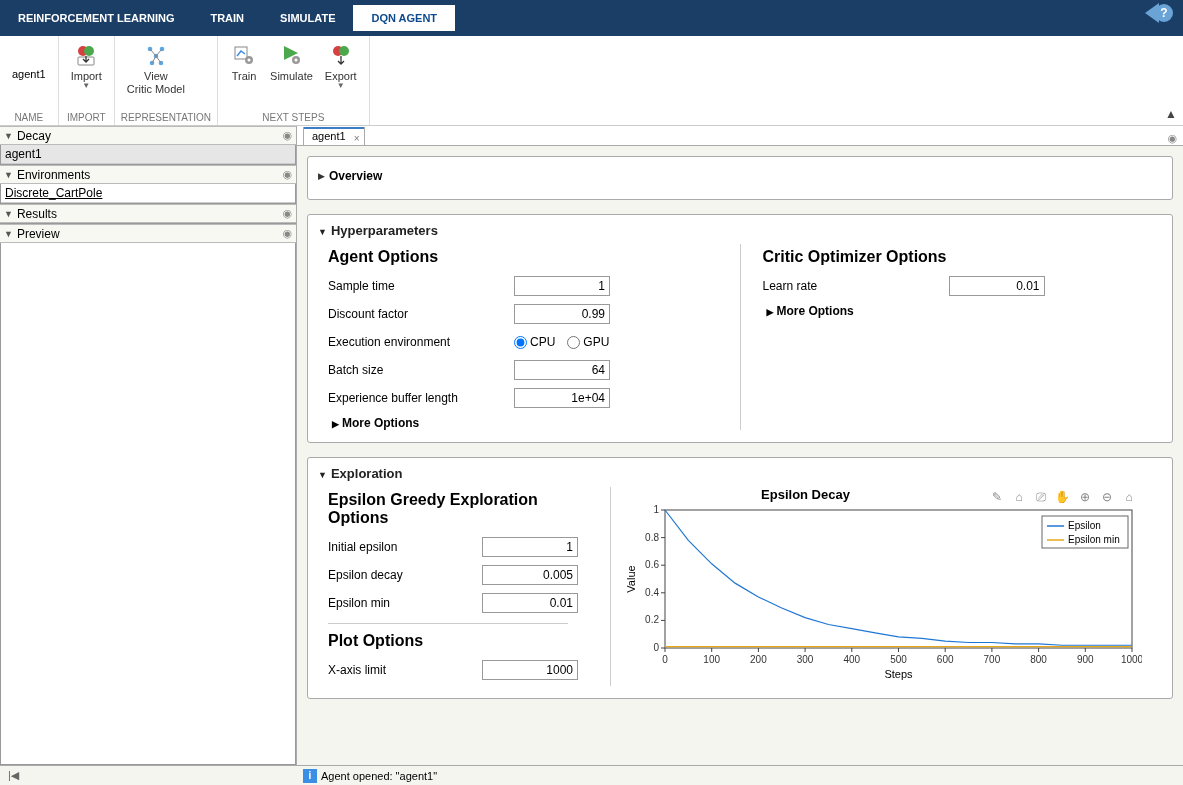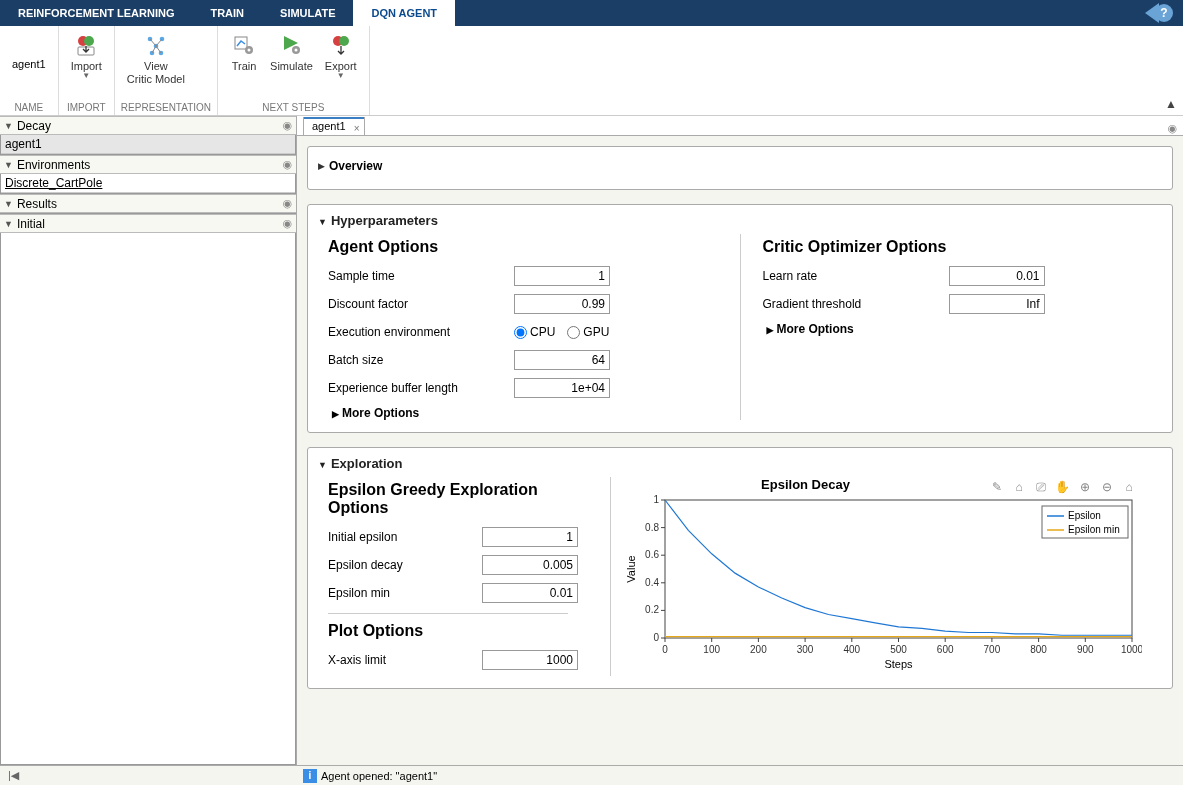--- a/index.html
+++ b/index.html
@@ -13,21 +13,21 @@
   display: flex;
   flex-direction: column;
   overflow: hidden;
 }
 
 
 .top-tabs {
   background: #1a3e66;
   display: flex;
   align-items: center;
-  height: 26px;
+  height: 36px;
   position: relative;
 }
 .top-tab {
   color: #fff;
   padding: 0 18px;
   height: 26px;
   line-height: 26px;
   font-size: 11px;
   font-weight: bold;
   cursor: pointer;
@@ -507,21 +507,21 @@
         <span class="tri">▼</span>
         <span>Results</span>
         <span class="pin">◉</span>
       </div>
       <div class="panel-body"></div>
     </div>
 
     <div class="panel" id="panel-preview">
       <div class="panel-header">
         <span class="tri">▼</span>
-        <span>Initial</span>
+        <span>Preview</span>
         <span class="pin">◉</span>
       </div>
       <div class="panel-body"></div>
     </div>
   </div>
 
   <div class="editor">
     <div class="doc-tabs">
       <div class="doc-tab">
         <span>agent1</span>
@@ -576,24 +576,20 @@
               <input class="txt" value="1e+04" style="">
             </div>
             <div class="more-opt"><span class="tri">▶</span><span>More Options</span></div>
           </div>
           <div class="col-divider"></div>
           <div class="col">
             <div class="sub-head">Critic Optimizer Options</div>
             <div class="form-row">
               <label>Learn rate</label>
               <input class="txt" value="0.01" style="">
-            </div>
-            <div class="form-row">
-              <label>Gradient threshold</label>
-              <input class="txt" value="Inf" style="">
             </div>
             <div class="more-opt"><span class="tri">▶</span><span>More Options</span></div>
           </div>
         </div>
       </div>
 
       <div class="card">
         <div class="section-title">
           <span class="tri">▼</span><span>Exploration</span>
         </div>

